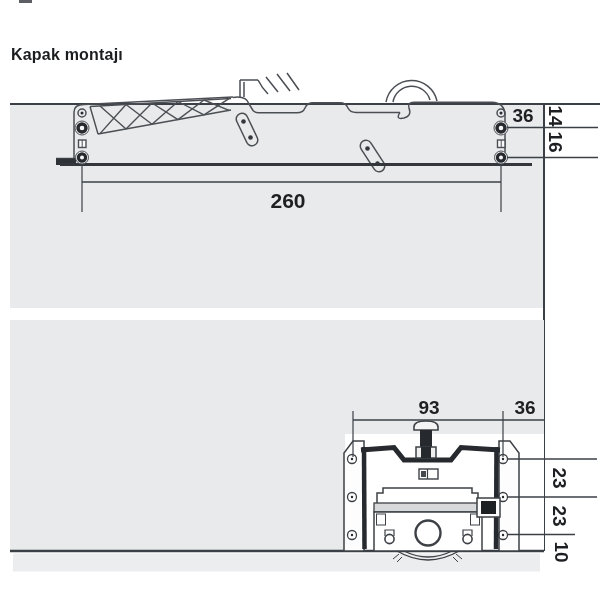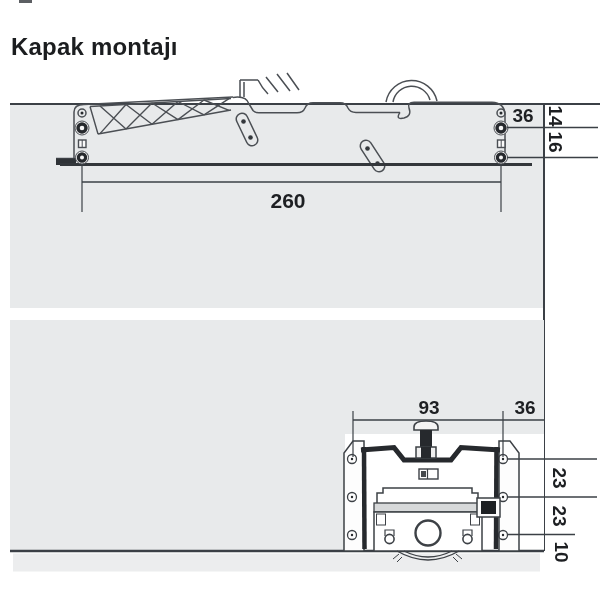--- a/index.html
+++ b/index.html
@@ -1,18 +1,18 @@
 <!DOCTYPE html>
 <html><head>
 <meta charset="utf-8">
 <style>
   html,body{margin:0;padding:0;background:#ffffff;}
   #stage{position:relative;width:600px;height:600px;background:#ffffff;overflow:hidden;
          font-family:"Liberation Sans", sans-serif;}
-  #page-title{position:absolute;left:11px;top:33px;font-size:24px;font-weight:bold;
+  #page-title{position:absolute;left:11px;top:46px;font-size:16px;font-weight:bold;
               color:#1b1d1f;letter-spacing:0.2px;}
   svg{position:absolute;left:0;top:0;}
   text{font-family:"Liberation Sans", sans-serif;font-weight:bold;fill:#1d1f22;}
   .dim{font-size:19px;}
   .dim-big{font-size:21px;}
 </style>
 </head>
 <body>
 
 <div id="stage">

